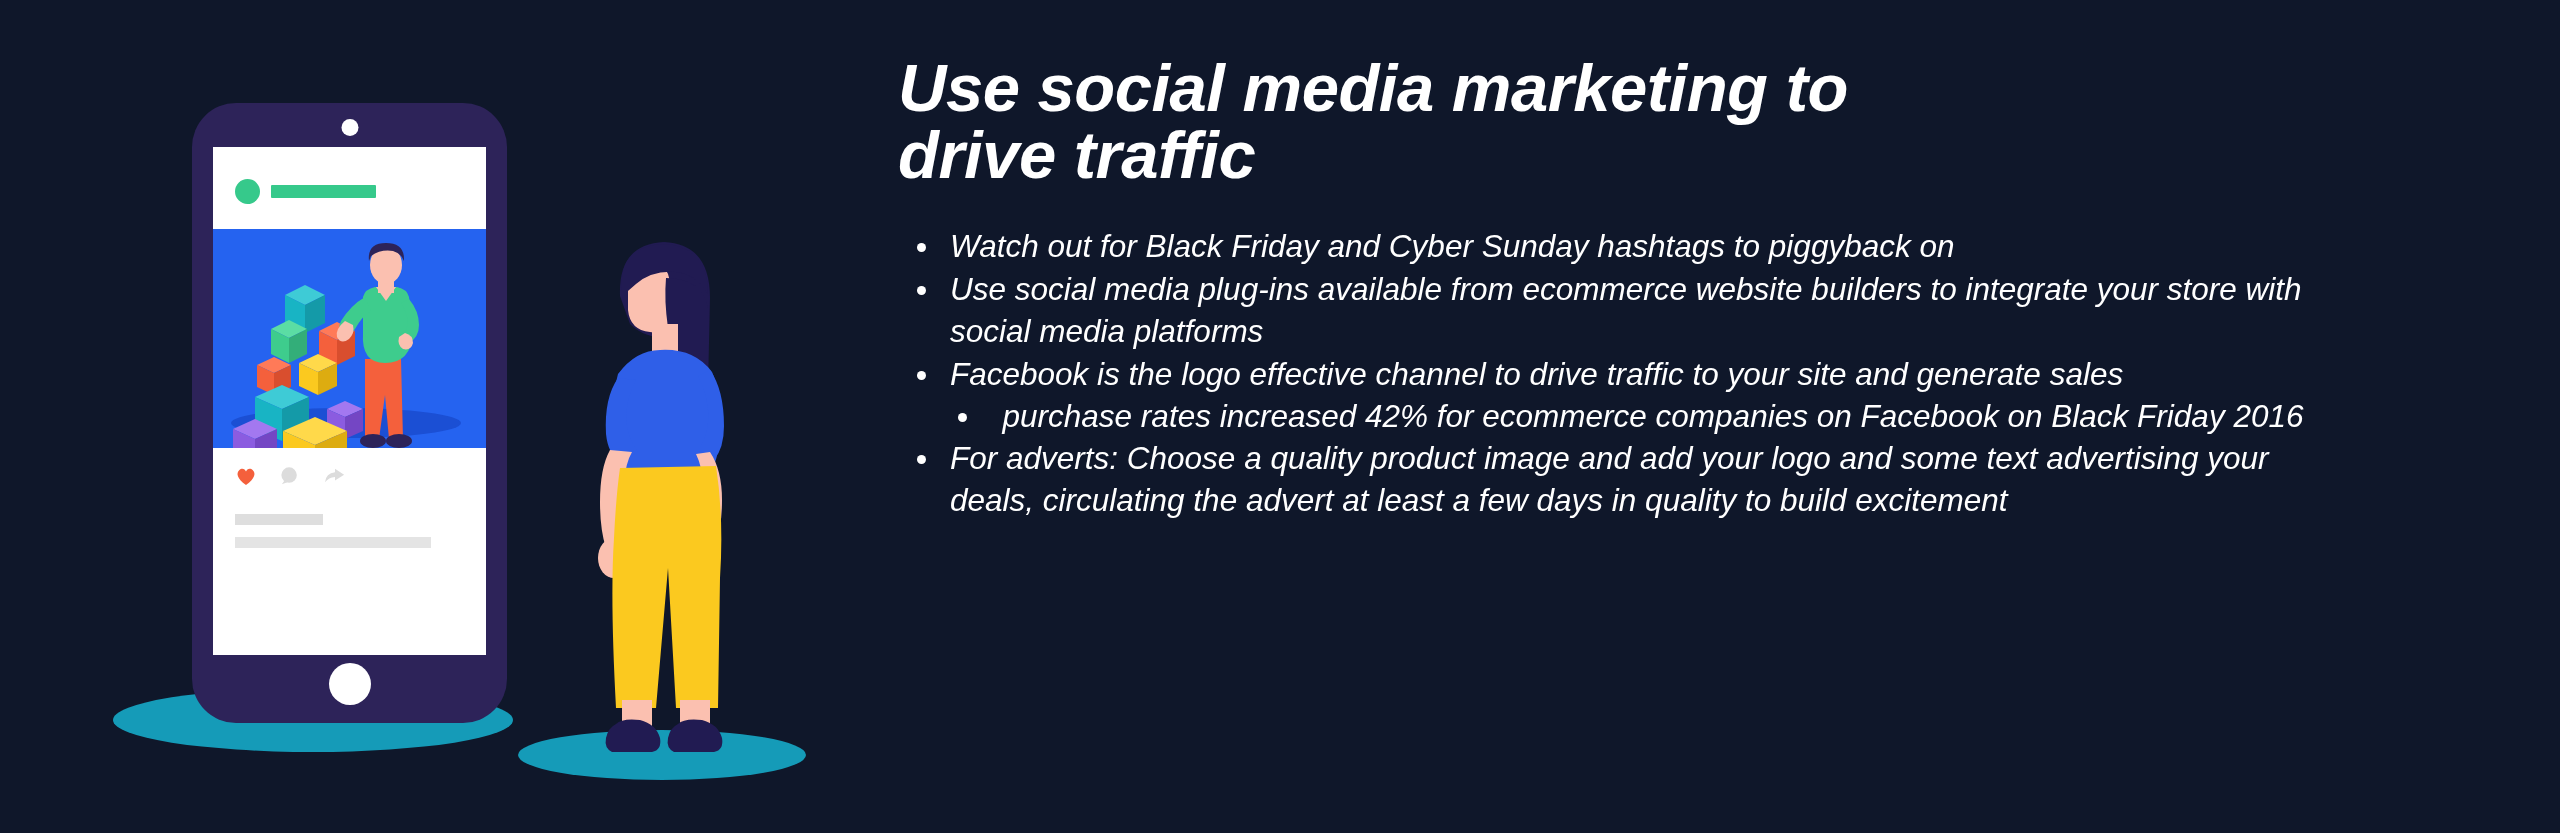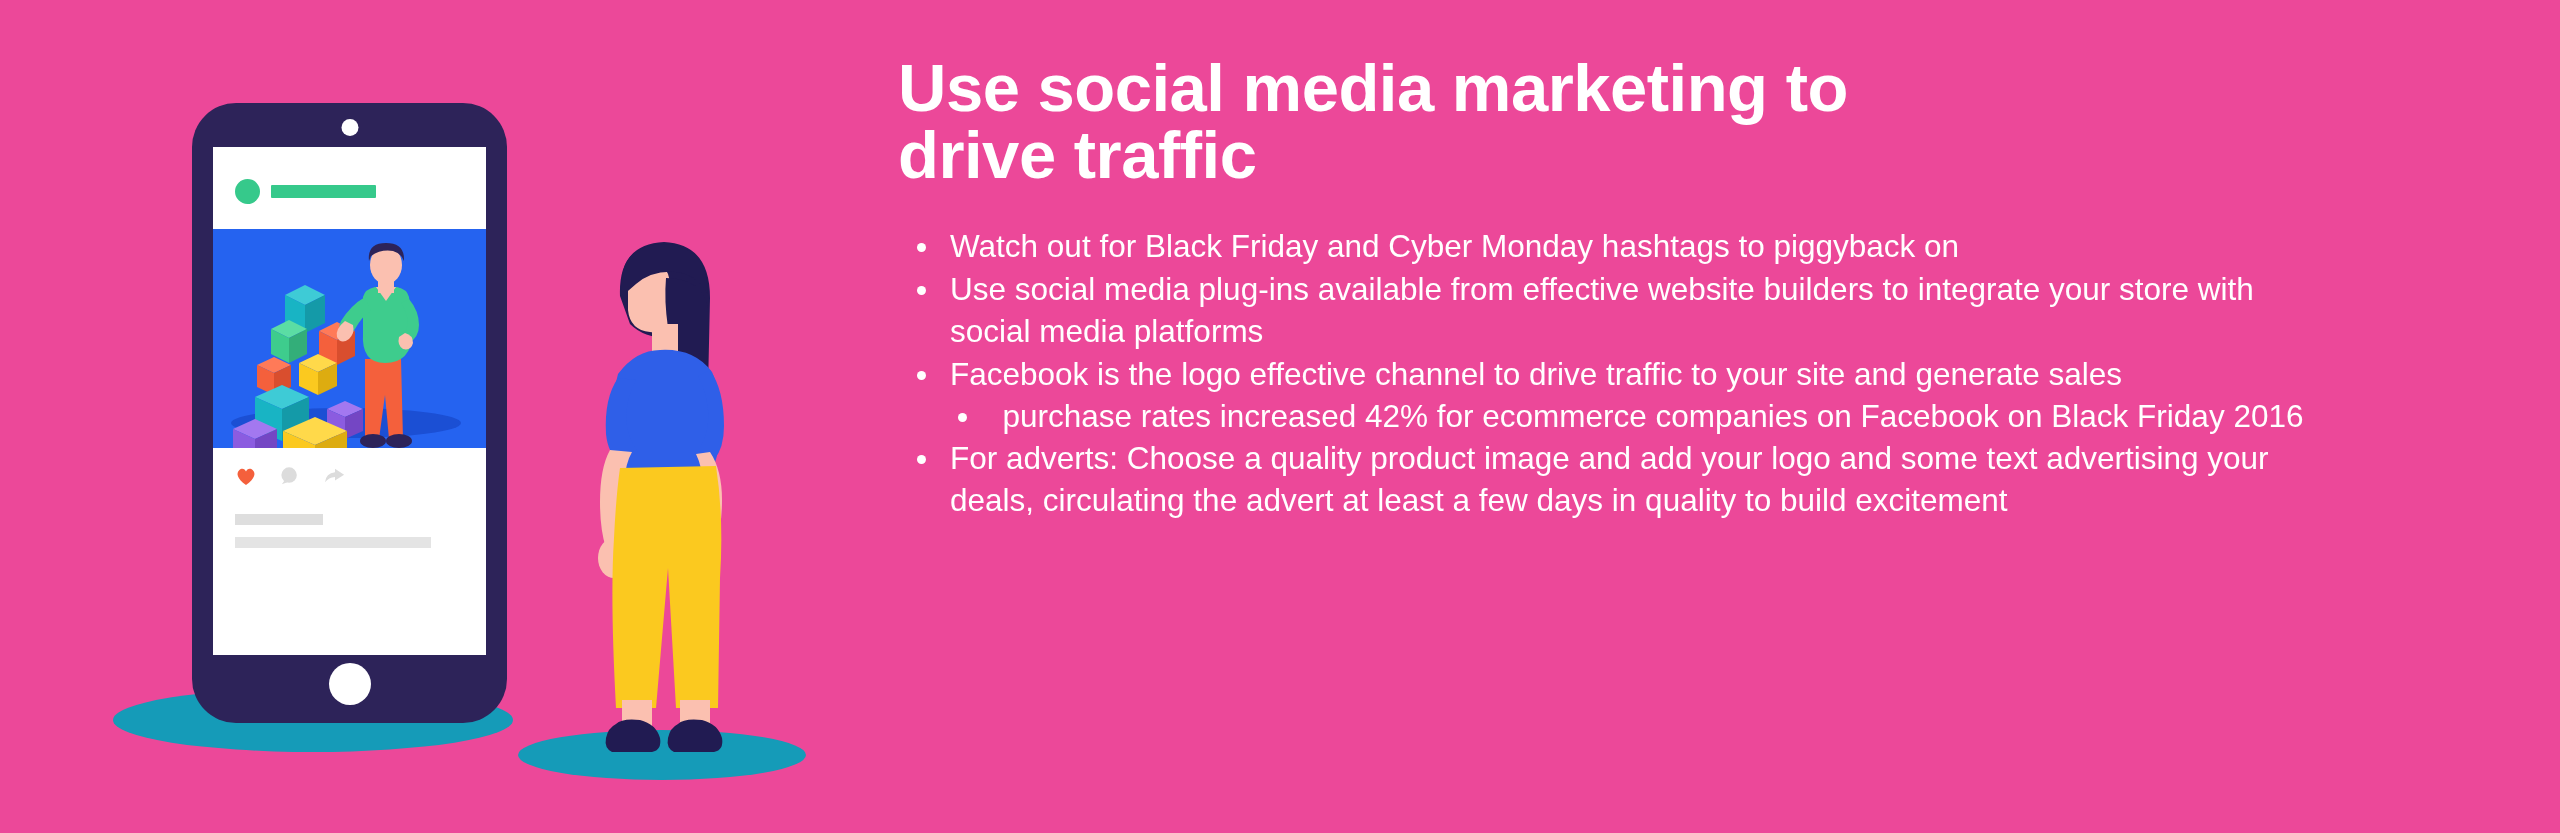--- a/index.html
+++ b/index.html
@@ -12,21 +12,22 @@
 
   body {
     background: #11AED4;
     font-family: "Liberation Sans", sans-serif;
     position: relative;
   }
 
   .slide {
     position: absolute;
     inset: 0;
-    background: #ec4899;
+    background: #0f172a;
+    font-style: italic;
   }
 
   
   .illustration {
     position: absolute;
     left: 0;
     top: 0;
     width: 880px;
     height: 833px;
   }
@@ -407,26 +408,26 @@
 
   <div class="content">
 
     <h1 class="title">Use social media marketing to
 drive traffic</h1>
 
     <ul class="bullets">
 
       <li>
         <span class="dot"></span>
-        <span>Watch out for Black Friday and Cyber Monday hashtags to piggyback on</span>
+        <span>Watch out for Black Friday and Cyber Sunday hashtags to piggyback on</span>
       </li>
 
       <li>
         <span class="dot"></span>
-        <span>Use social media plug-ins available from effective website builders to integrate your store with social media platforms</span>
+        <span>Use social media plug-ins available from ecommerce website builders to integrate your store with social media platforms</span>
       </li>
 
       <li>
         <span class="dot"></span>
         <span>Facebook is the logo effective channel to drive traffic to your site and generate sales</span>
         <ul class="sub">
           <li>
             <span class="dot"></span>
             <span>purchase rates increased 42% for ecommerce companies on Facebook on Black Friday 2016</span>
           </li>

